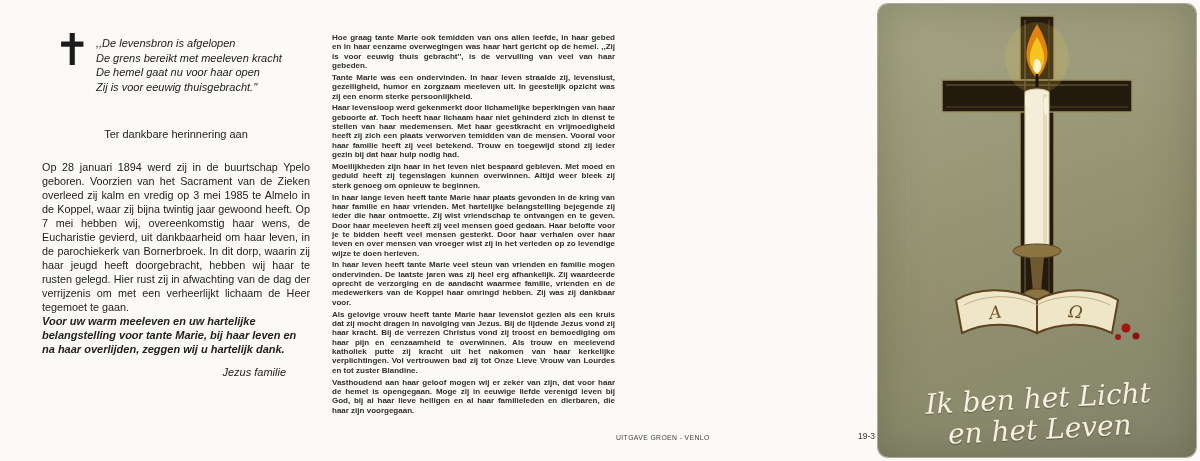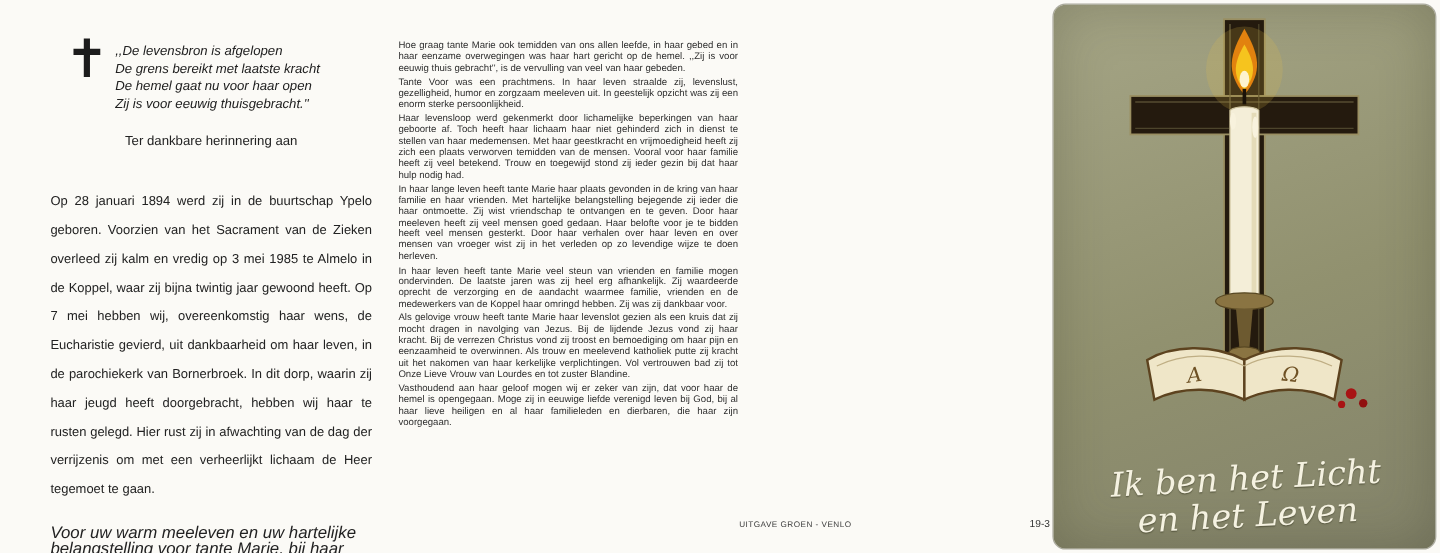--- a/index.html
+++ b/index.html
@@ -19,34 +19,34 @@
 
   
   .left-panel { position: absolute; left: 42px; top: 24px; width: 268px; }
   .cross-glyph {
     position: absolute; left: 12px; top: 4px;
     font-size: 44px; line-height: 44px; color: #1c1c1c;
     font-family: "DejaVu Sans", sans-serif;
   }
   .poem { margin-left: 54px; padding-top: 12px; font-style: italic;
           font-size: 11px; line-height: 14.5px; color: #202020; }
-  .dedication { margin-top: 18px; text-align: center; font-size: 11px; color: #222; }
+  .dedication { margin-top: 34px; text-align: center; font-size: 11px; color: #222; }
   .deceased-name { margin-top: 5px; text-align: center; font-size: 15.5px;
                    font-weight: bold; letter-spacing: .3px; color: #111; }
-  .bio { margin-top: 32px; font-size: 10.8px; line-height: 24px;
+  .bio { margin-top: 20px; font-size: 10.8px; line-height: 14px;
          text-align: justify; color: #222; }
-  .thanks { margin-top: 16px; font-style: italic; font-size: 14px;
-            line-height: 14px; color: #222; }
+  .thanks { font-style: italic; font-size: 11px;
+            line-height: 14px; color: #222; font-weight: bold; }
   .signature { margin-top: 10px; text-align: right; padding-right: 24px;
                font-style: italic; font-size: 11px; color: #222; }
 
   
   .middle-panel { position: absolute; left: 332px; top: 33px; width: 283px; }
   .middle-panel p { margin: 0 0 2.5px 0; font-size: 8px; line-height: 9.35px;
-                    text-align: justify; color: #2f2f2f; }
+                    text-align: justify; color: #2f2f2f; font-weight: bold; }
 
   
   .publisher { position: absolute; left: 616px; top: 434px; font-size: 6.8px;
                letter-spacing: .4px; color: #3c3c3c; }
   .card-number { position: absolute; left: 858px; top: 431px; font-size: 8.5px; color: #333; }
 
   
   .holy-card {
     position: absolute; left: 878px; top: 4px; width: 318px; height: 453px;
     border-radius: 10px;
@@ -66,34 +66,35 @@
 </style>
 </head>
 <body>
 
 <div class="sheet">
 
   <div class="left-panel">
     <div class="cross-glyph">✝</div>
     <div class="poem">
       <div>,,De levensbron is afgelopen</div>
-      <div>De grens bereikt met laatste kracht</div>
+      <div>De grens bereikt met meeleven kracht</div>
       <div>De hemel gaat nu voor haar open</div>
       <div>Zij is voor eeuwig thuisgebracht.''</div>
     </div>
     <div class="dedication">Ter dankbare herinnering aan</div>
     <div class="bio">Op 28 januari 1894 werd zij in de buurtschap Ypelo geboren. Voorzien van het Sacrament van de Zieken overleed zij kalm en vredig op 3 mei 1985 te Almelo in de Koppel, waar zij bijna twintig jaar gewoond heeft. Op 7 mei hebben wij, overeenkomstig haar wens, de Eucharistie gevierd, uit dankbaarheid om haar leven, in de parochiekerk van Bornerbroek. In dit dorp, waarin zij haar jeugd heeft doorgebracht, hebben wij haar te rusten gelegd. Hier rust zij in afwachting van de dag der verrijzenis om met een verheerlijkt lichaam de Heer tegemoet te gaan.</div>
     <div class="thanks">Voor uw warm meeleven en uw hartelijke belangstelling voor tante Marie, bij haar leven en na haar overlijden, zeggen wij u hartelijk dank.</div>
     <div class="signature">Jezus familie</div>
   </div>
 
   <div class="middle-panel">
     <p>Hoe graag tante Marie ook temidden van ons allen leefde, in haar gebed en in haar eenzame overwegingen was haar hart gericht op de hemel. ,,Zij is voor eeuwig thuis gebracht'', is de vervulling van veel van haar gebeden.</p>
-    <p>Tante Voor was een prachtmens. In haar leven straalde zij, levenslust, gezelligheid, humor en zorgzaam meeleven uit. In geestelijk opzicht was zij een enorm sterke persoonlijkheid.</p>
+    <p>Tante Marie was een ondervinden. In haar leven straalde zij, levenslust, gezelligheid, humor en zorgzaam meeleven uit. In geestelijk opzicht was zij een enorm sterke persoonlijkheid.</p>
     <p>Haar levensloop werd gekenmerkt door lichamelijke beperkingen van haar geboorte af. Toch heeft haar lichaam haar niet gehinderd zich in dienst te stellen van haar medemensen. Met haar geestkracht en vrijmoedigheid heeft zij zich een plaats verworven temidden van de mensen. Vooral voor haar familie heeft zij veel betekend. Trouw en toegewijd stond zij ieder gezin bij dat haar hulp nodig had.</p>
+    <p>Moeilijkheden zijn haar in het leven niet bespaard gebleven. Met moed en geduld heeft zij tegenslagen kunnen overwinnen. Altijd weer bleek zij sterk genoeg om opnieuw te beginnen.</p>
     <p>In haar lange leven heeft tante Marie haar plaats gevonden in de kring van haar familie en haar vrienden. Met hartelijke belangstelling bejegende zij ieder die haar ontmoette. Zij wist vriendschap te ontvangen en te geven. Door haar meeleven heeft zij veel mensen goed gedaan. Haar belofte voor je te bidden heeft veel mensen gesterkt. Door haar verhalen over haar leven en over mensen van vroeger wist zij in het verleden op zo levendige wijze te doen herleven.</p>
     <p>In haar leven heeft tante Marie veel steun van vrienden en familie mogen ondervinden. De laatste jaren was zij heel erg afhankelijk. Zij waardeerde oprecht de verzorging en de aandacht waarmee familie, vrienden en de medewerkers van de Koppel haar omringd hebben. Zij was zij dankbaar voor.</p>
     <p>Als gelovige vrouw heeft tante Marie haar levenslot gezien als een kruis dat zij mocht dragen in navolging van Jezus. Bij de lijdende Jezus vond zij haar kracht. Bij de verrezen Christus vond zij troost en bemoediging om haar pijn en eenzaamheid te overwinnen. Als trouw en meelevend katholiek putte zij kracht uit het nakomen van haar kerkelijke verplichtingen. Vol vertrouwen bad zij tot Onze Lieve Vrouw van Lourdes en tot zuster Blandine.</p>
     <p>Vasthoudend aan haar geloof mogen wij er zeker van zijn, dat voor haar de hemel is opengegaan. Moge zij in eeuwige liefde verenigd leven bij God, bij al haar lieve heiligen en al haar familieleden en dierbaren, die haar zijn voorgegaan.</p>
   </div>
 
   <div class="publisher">UITGAVE GROEN - VENLO</div>
   <div class="card-number">19-3</div>
 
   <div class="holy-card">

